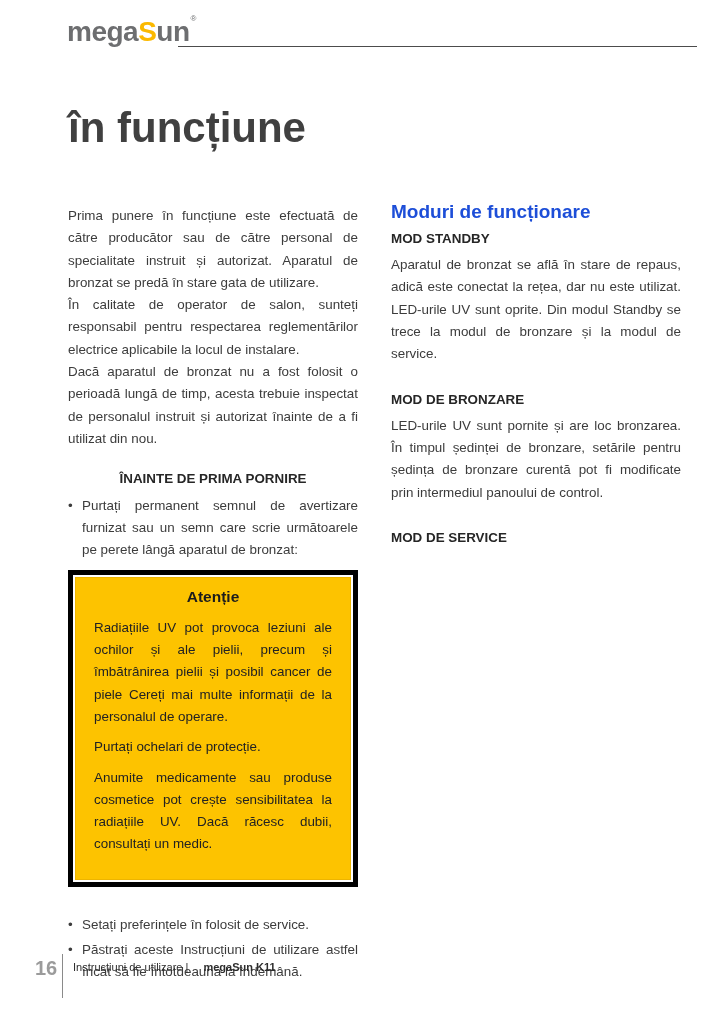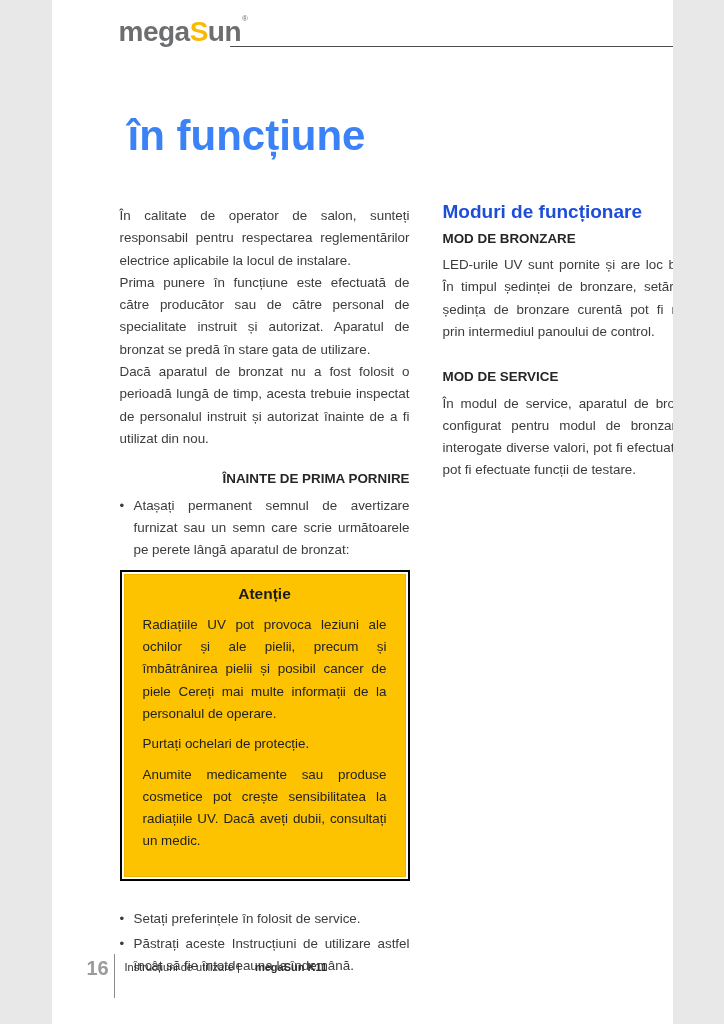--- a/index.html
+++ b/index.html
@@ -1,19 +1,19 @@
 <!DOCTYPE html>
 <html><head>
 <meta charset="utf-8">
 <style>
   * { box-sizing: border-box; }
   html, body { margin: 0; padding: 0; background: #e8e8e8; }
   .page {
     position: relative;
-    width: 621px;
+    width: 724px;
     height: 1024px;
     margin: 0 auto;
     background: #ffffff;
     font-family: "Liberation Sans", sans-serif;
     color: #3c3c3c;
     overflow: hidden;
   }
 
   
   .logo {
@@ -45,24 +45,24 @@
     background: #4c4c4c;
   }
 
   
   .page-title {
     position: absolute;
     left: 60px;
     top: 97px;
     font-size: 42px;
     font-weight: bold;
-    color: #3b82f6;
+    color: #404040;
     letter-spacing: 0px;
     line-height: 1.1;
-    margin: 16px;
+    margin: 8px;
   }
 
   
   .columns {
     position: absolute;
     left: 68px;
     top: 205px;
     width: 613px;
     display: flex;
     gap: 33px;
@@ -73,41 +73,41 @@
     line-height: 22.3px;
     text-align: justify;
   }
   .col p { margin: 0; }
 
   .subhead {
     font-size: 13.4px;
     font-weight: bold;
     color: #262626;
     margin: 18px 0 4px 0;
-    text-align: right;
+    text-align: center;
   }
 
   .bullet {
     display: flex;
     margin: 0;
   }
   .bullet .dot {
     flex: 0 0 14px;
     text-align: left;
   }
   .bullet .bullet-text {
     flex: 1;
     text-align: justify;
   }
   .bullet + .bullet { margin-top: 3px; }
 
   
   .warnbox-outer {
     margin-top: 9px;
-    border: 2px solid #000000;
+    border: 5px solid #000000;
     padding: 2px;
     background: #ffffff;
   }
   .warnbox {
     background: #fdc300;
     border: 1px solid #edb400;
     padding: 5px 10px 15px 10px;
     color: #222222;
   }
   .warnbox h4 {
@@ -173,62 +173,65 @@
 <div class="page">
 
   <div class="logo"><span>mega</span><span class="accent">S</span><span>un</span><span class="reg">®</span></div>
   <div class="header-line"></div>
 
   <h1 class="page-title">în funcțiune</h1>
 
   <div class="columns">
 
     <div class="col">
+      <p>Prima punere în funcțiune este efectuată de către producător sau de către personal de specialitate instruit și autorizat. Aparatul de bronzat se predă în stare gata de utilizare.</p>
       <p>În calitate de operator de salon, sunteți responsabil pentru respectarea reglementărilor electrice aplicabile la locul de instalare.</p>
-      <p>Prima punere în funcțiune este efectuată de către producător sau de către personal de specialitate instruit și autorizat. Aparatul de bronzat se predă în stare gata de utilizare.</p>
       <p>Dacă aparatul de bronzat nu a fost folosit o perioadă lungă de timp, acesta trebuie inspectat de personalul instruit și autorizat înainte de a fi utilizat din nou.</p>
 
       <h3 class="subhead">ÎNAINTE DE PRIMA PORNIRE</h3>
 
       <div class="bullet">
         <span class="dot">•</span>
-        <span class="bullet-text">Atașați permanent semnul de avertizare furnizat sau un semn care scrie următoarele pe perete lângă aparatul de bronzat:</span>
+        <span class="bullet-text">Purtați permanent semnul de avertizare furnizat sau un semn care scrie următoarele pe perete lângă aparatul de bronzat:</span>
       </div>
 
       <div class="warnbox-outer">
         <div class="warnbox">
           <h4>Atenție</h4>
           <p>Radiațiile UV pot provoca leziuni ale ochilor și ale pielii, precum și îmbătrânirea pielii și posibil cancer de piele Cereți mai multe informații de la personalul de operare.</p>
           <p>Purtați ochelari de protecție.</p>
-          <p>Anumite medicamente sau produse cosmetice pot crește sensibilitatea la radiațiile UV. Dacă aveți dubii, consultați un medic.</p>
+          <p>Anumite medicamente sau produse cosmetice pot crește sensibilitatea la radiațiile UV. Dacă răcesc dubii, consultați un medic.</p>
         </div>
       </div>
 
       <div class="bullet after-box">
         <span class="dot">•</span>
         <span class="bullet-text">Setați preferințele în folosit de service.</span>
       </div>
       <div class="bullet">
         <span class="dot">•</span>
         <span class="bullet-text">Păstrați aceste Instrucțiuni de utilizare astfel încât să fie întotdeauna la îndemână.</span>
       </div>
     </div>
 
     <div class="col">
       <h2 class="modes-heading">Moduri de funcționare</h2>
 
+      <div class="mode-section">
+        <h3>MOD STANDBY</h3>
+        <p>Aparatul de bronzat se află în stare de repaus, adică este conectat la rețea, dar nu este utilizat. LED-urile UV sunt oprite. Din modul Standby se trece la modul de bronzare și la modul de service.</p>
+      </div>
 
       <div class="mode-section">
         <h3>MOD DE BRONZARE</h3>
         <p>LED-urile UV sunt pornite și are loc bronzarea. În timpul ședinței de bronzare, setările pentru ședința de bronzare curentă pot fi modificate prin intermediul panoului de control.</p>
       </div>
 
       <div class="mode-section">
         <h3>MOD DE SERVICE</h3>
-        <p>În modul de service, aparatul de bronzat este configurat pentru modul de bronzare, pot fi interogate diverse valori, pot fi efectuate setări și pot fi efectuate funcții de testare.</p>
       </div>
 
     </div>
 
   </div>
 
   <div class="footer-num">16</div>
   <div class="footer-divider"></div>
   <div class="footer-text"><span>Instrucțiuni de utilizare | </span><strong>megaSun K11</strong></div>
 

